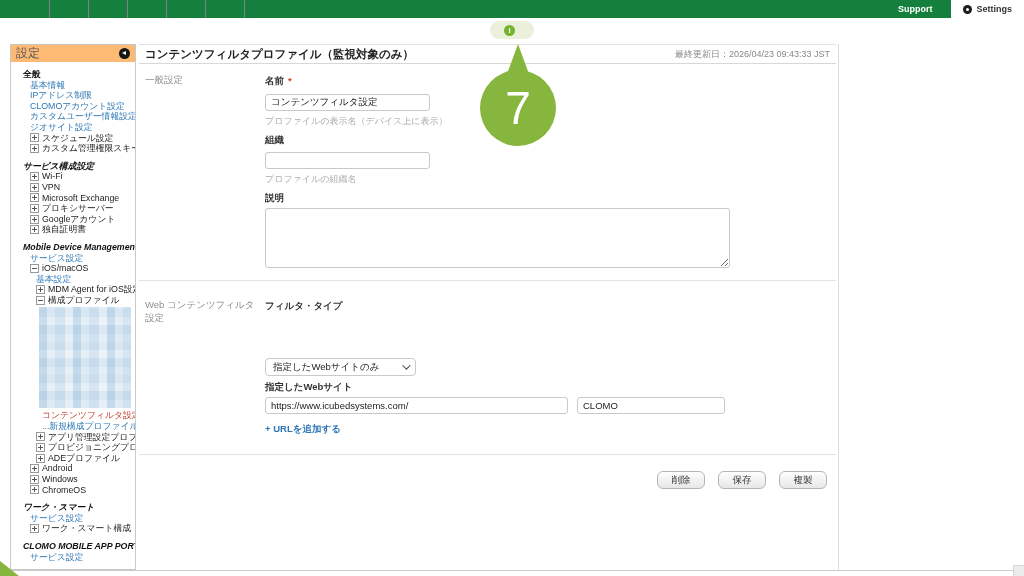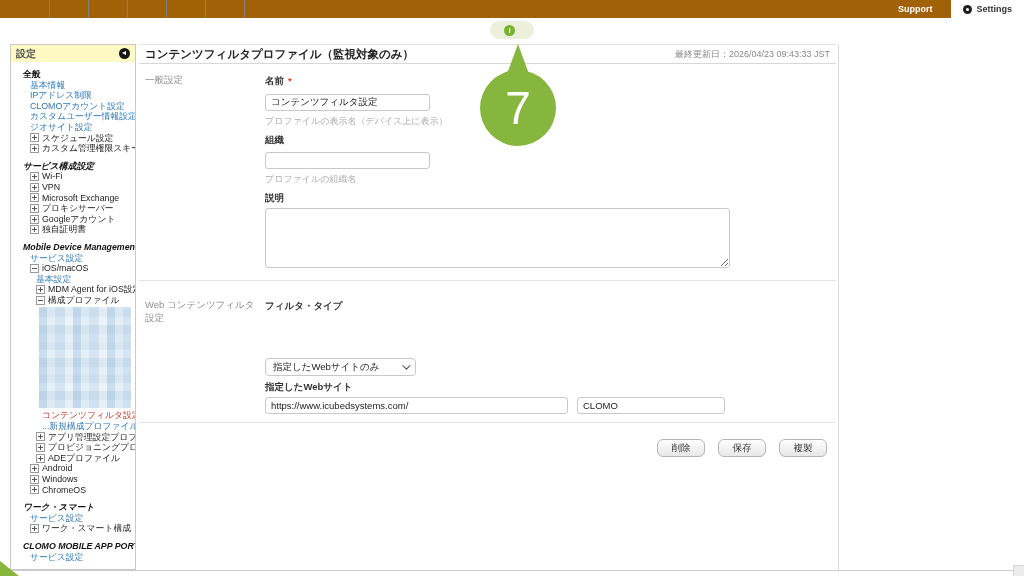--- a/index.html
+++ b/index.html
@@ -1,19 +1,19 @@
 <!DOCTYPE html>
 <html><head>
 <meta charset="utf-8">
 <style>
   html,body{margin:0;padding:0;}
   body{width:1024px;height:576px;position:relative;overflow:hidden;background:#fff;
        font-family:"Liberation Sans","DejaVu Sans",sans-serif;color:#333;}
   
-  .topnav{position:absolute;left:0;top:0;right:0;height:18px;background:#a16207;display:flex;
+  .topnav{position:absolute;left:0;top:0;right:0;height:18px;background:#15803d;display:flex;
           align-items:stretch;justify-content:space-between;z-index:20;text-align:center;}
   .topnav nav{display:flex;align-items:stretch;}
   .nav-item{color:#fff;font-size:9px;font-weight:bold;line-height:18px;padding:0 19px;cursor:pointer;}
   .topnav nav .nav-item{border-right:1px solid #828282;}
   .topnav nav .nav-item:first-child{padding-left:30px;}
   .topnav-right{display:flex;align-items:stretch;}
   .settings-tab{background:#fff;color:#333;font-size:9px;font-weight:bold;line-height:18px;
                 padding:0 12px;display:flex;align-items:center;cursor:pointer;}
   .gear{width:9px;height:9px;border-radius:50%;background:#1d1d1d;display:inline-block;
         position:relative;margin-right:4px;flex:none;}
@@ -21,22 +21,22 @@
   
   .banner{position:absolute;top:21px;left:50%;transform:translateX(-50%);z-index:15;
           background:#ecefda;border-radius:11px;height:18px;display:flex;align-items:center;
           padding:0 14px;font-size:9.5px;font-weight:bold;color:#555;white-space:nowrap;}
   .banner-icon{width:11px;height:11px;border-radius:50%;background:#74b42c;color:#fff;
                font-size:8px;font-weight:bold;display:flex;align-items:center;justify-content:center;
                margin-right:5px;flex:none;font-style:normal;}
   
   .sidebar{position:absolute;left:10px;top:44px;width:126px;bottom:6px;background:#fff;
            border:1px solid #c9c9c9;box-sizing:border-box;}
-  .sidebar-head{height:17px;background:#fef9c3;display:flex;align-items:center;justify-content:space-between;
-                padding:0 5px 0 5px;font-size:10px;color:#555;font-weight:bold;}
+  .sidebar-head{height:17px;background:#fdba74;display:flex;align-items:center;justify-content:space-between;
+                padding:0 5px 0 5px;font-size:12px;color:#555;}
   .collapse-btn{width:11px;height:11px;border-radius:50%;background:#161616;position:relative;cursor:pointer;flex:none;}
   .collapse-btn::after{content:"";position:absolute;left:3px;top:3px;width:0;height:0;
                 border-top:2.5px solid transparent;border-bottom:2.5px solid transparent;border-right:4px solid #fff;}
   .sidebar-body{padding-top:7px;font-size:8.8px;line-height:10.6px;}
   .s-item{display:flex;align-items:center;white-space:nowrap;overflow:hidden;}
   .s-item.gap{margin-top:7px;font-style:italic;}
   .lvl0{padding-left:12px;} .lvl1{padding-left:19px;} .lvl2{padding-left:25px;} .lvl3{padding-left:31px;}
   .t-header .s-label{color:#111;font-weight:bold;}
   .t-link .s-label{color:#2d77b5;cursor:pointer;}
   .t-current .s-label{color:#c53d2b;cursor:pointer;}
@@ -307,20 +307,21 @@
       <div class="select">
         <span>指定したWebサイトのみ</span>
         <span class="chev"></span>
       </div>
 
       <div class="f-label">指定したWebサイト</div>
       <div class="url-row">
         <input class="inp w-url" value="https://www.icubedsystems.com/" style="">
         <input class="inp w-sitename" value="CLOMO" style="">
       </div>
+      <div class="add-url">+ URLを追加する</div>
     </div>
   </div>
 
   <div class="hr"></div>
   <div class="btn-row">
     <button class="btn">削除</button>
     <button class="btn">保存</button>
     <button class="btn">複製</button>
   </div>
 </main>

